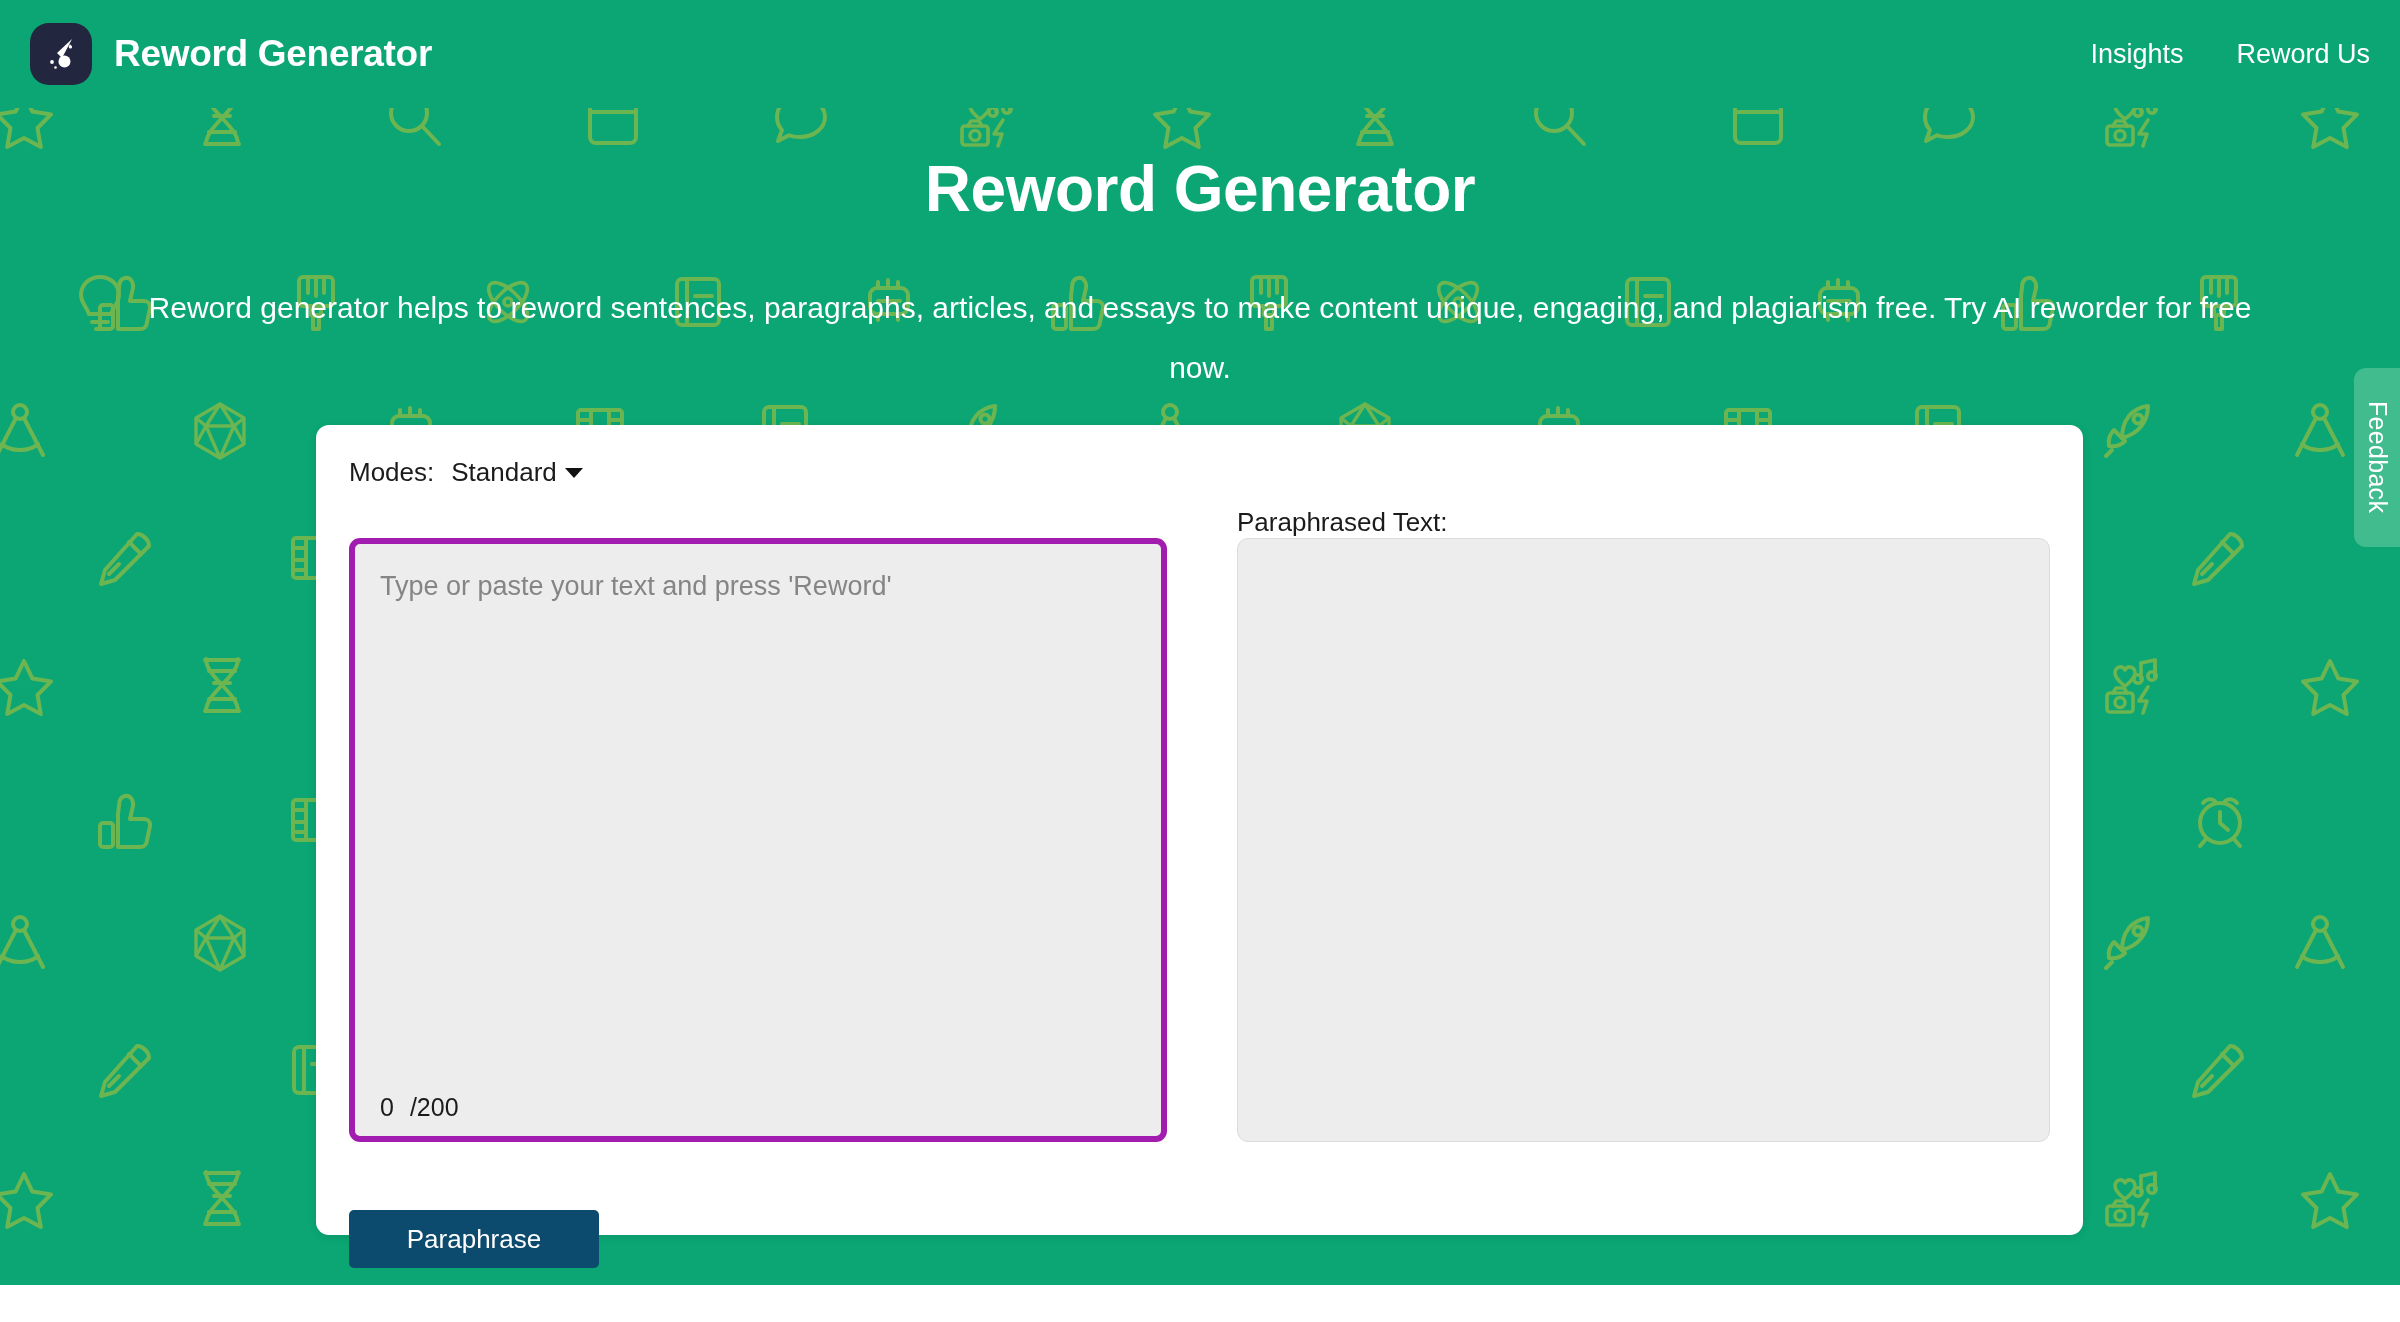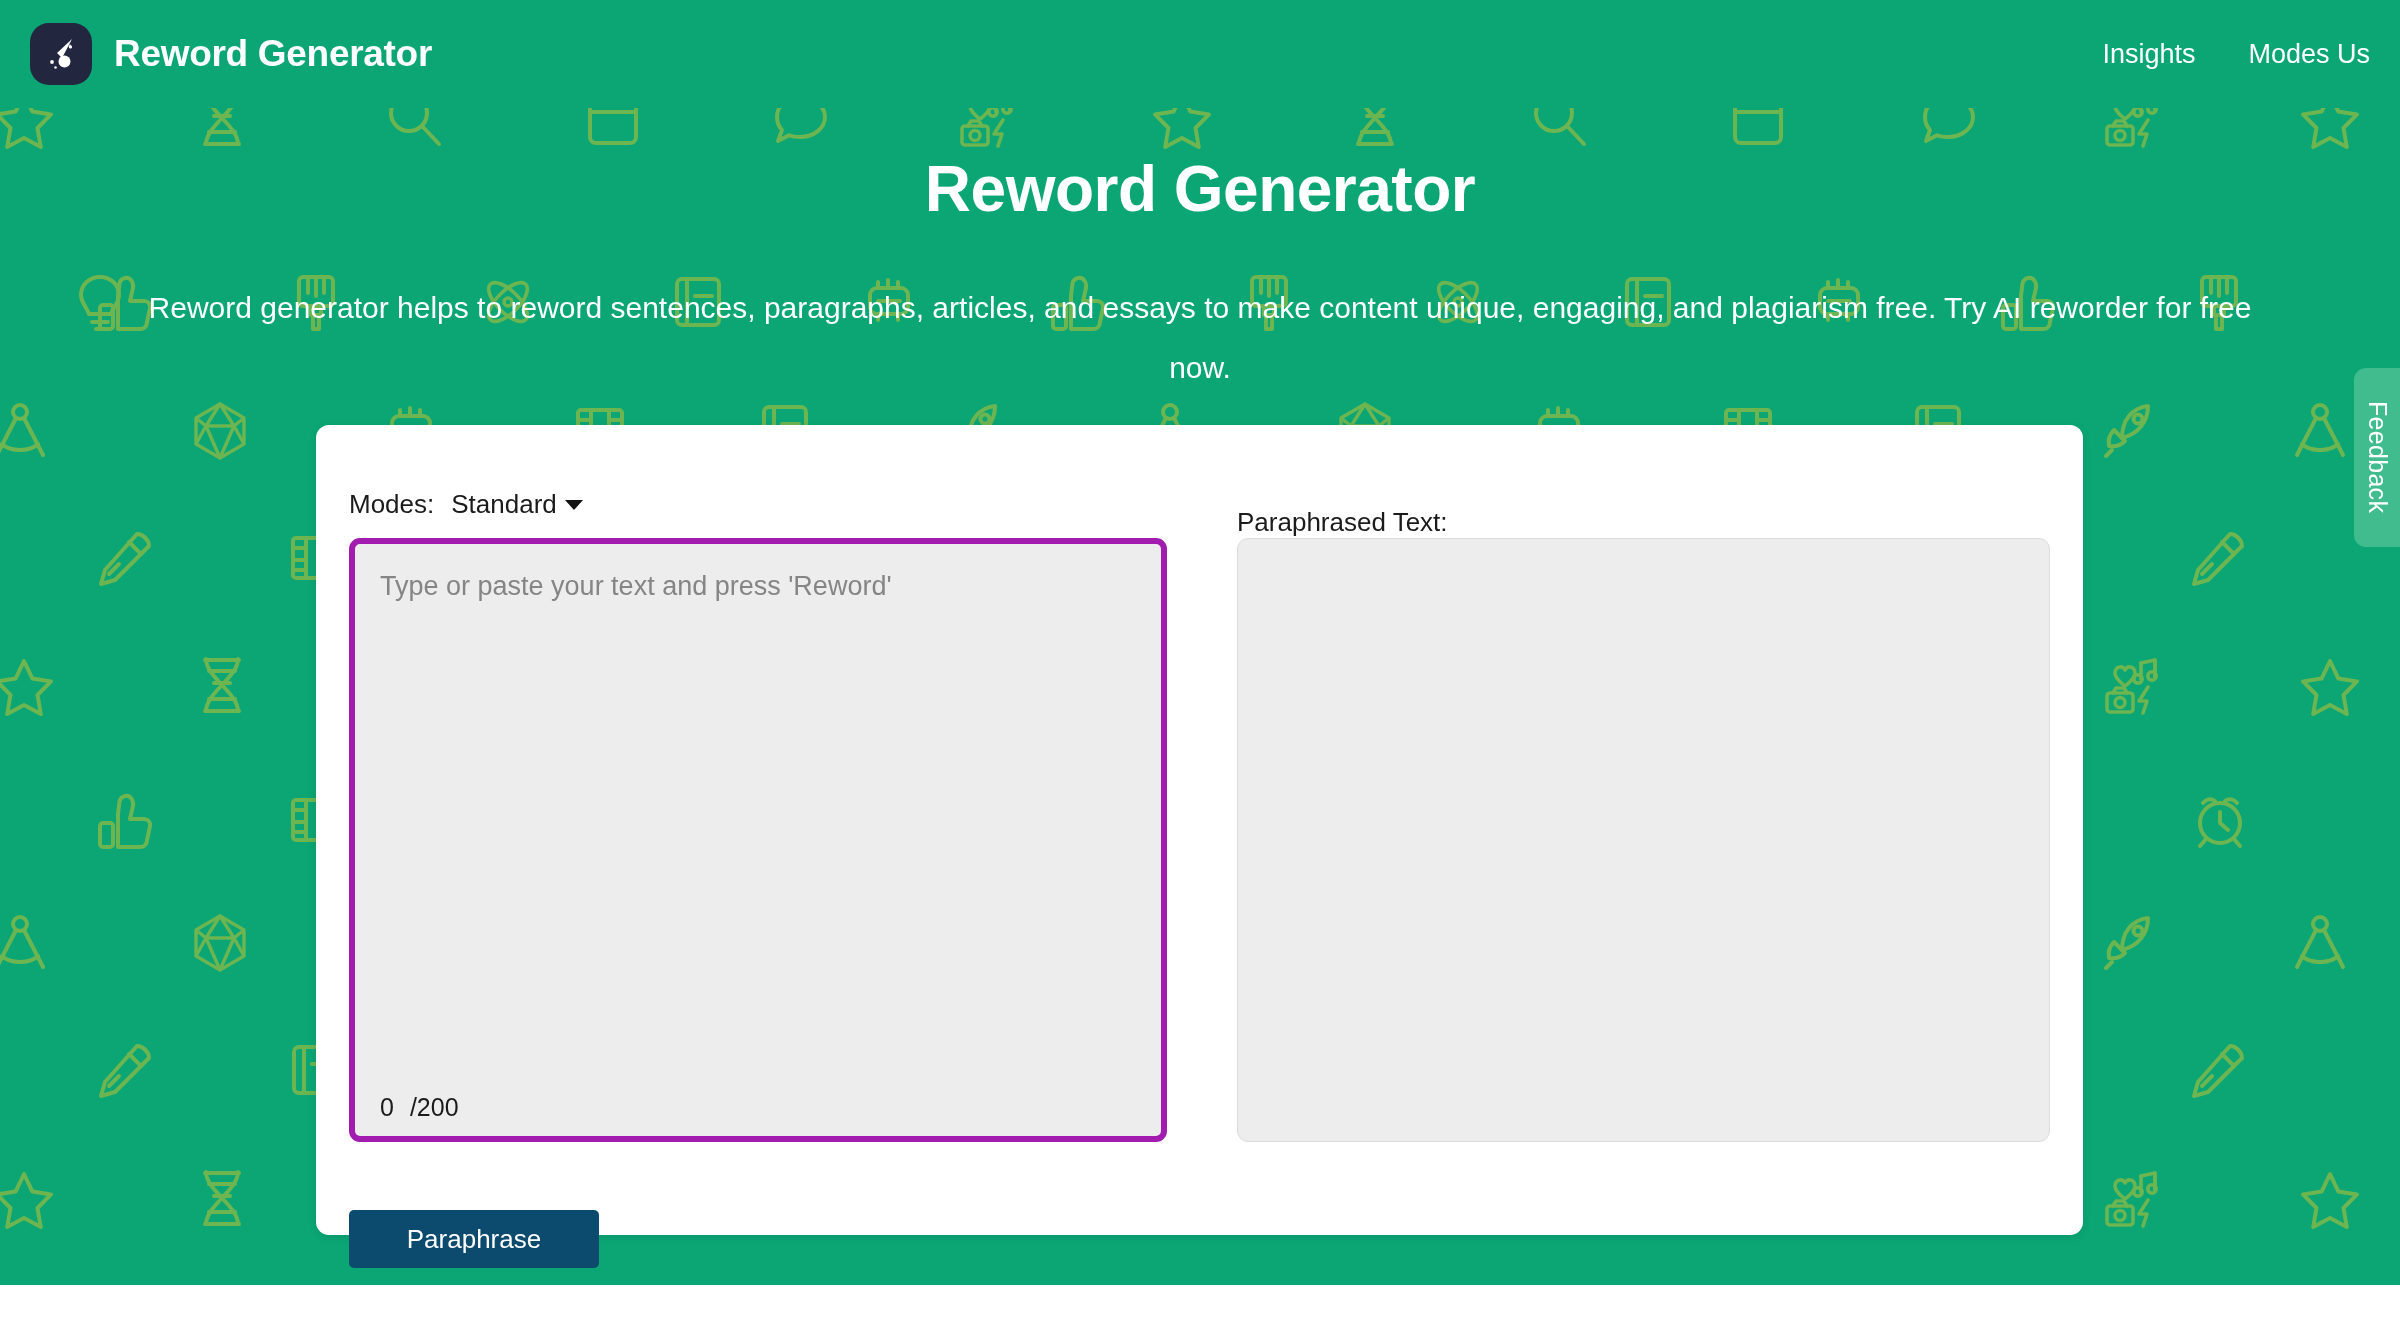--- a/index.html
+++ b/index.html
@@ -110,21 +110,20 @@
     box-shadow: 0 2px 10px rgba(0,0,0,0.10);
     z-index: 4;
   }
 
   .modes-row {
     position: absolute;
     left: 33px; top: 32px;
     display: flex;
     align-items: center;
     gap: 17px;
-    margin-top: 32px;
   }
   .modes-label { font-size: 26px; color: #1b1b1b; }
   .modes-select {
     display: flex;
     align-items: center;
     gap: 8px;
     cursor: pointer;
     background: transparent;
     border: none;
     padding: 0;
@@ -485,21 +484,21 @@
           <circle cx="29.5" cy="13" r="1.6" fill="#ffffff"></circle>
           <circle cx="11" cy="28" r="1.9" fill="#ffffff"></circle>
           <circle cx="14.5" cy="33.5" r="1.3" fill="#ffffff"></circle>
           <path d="M29 10.5 v3 M27.5 12 h3" stroke="#ffffff" stroke-width="1.1"></path>
         </svg>
       </span>
       <span class="brand-title">Reword Generator</span>
     </a>
     <nav class="nav">
       <a href="#">Insights</a>
-      <a href="#">Modes Us</a>
+      <a href="#">Reword Us</a>
     </nav>
   </header>
 
   <div class="feedback-tab">
     <span>Feedback</span>
   </div>
 
 </div>
 
 </body></html>

